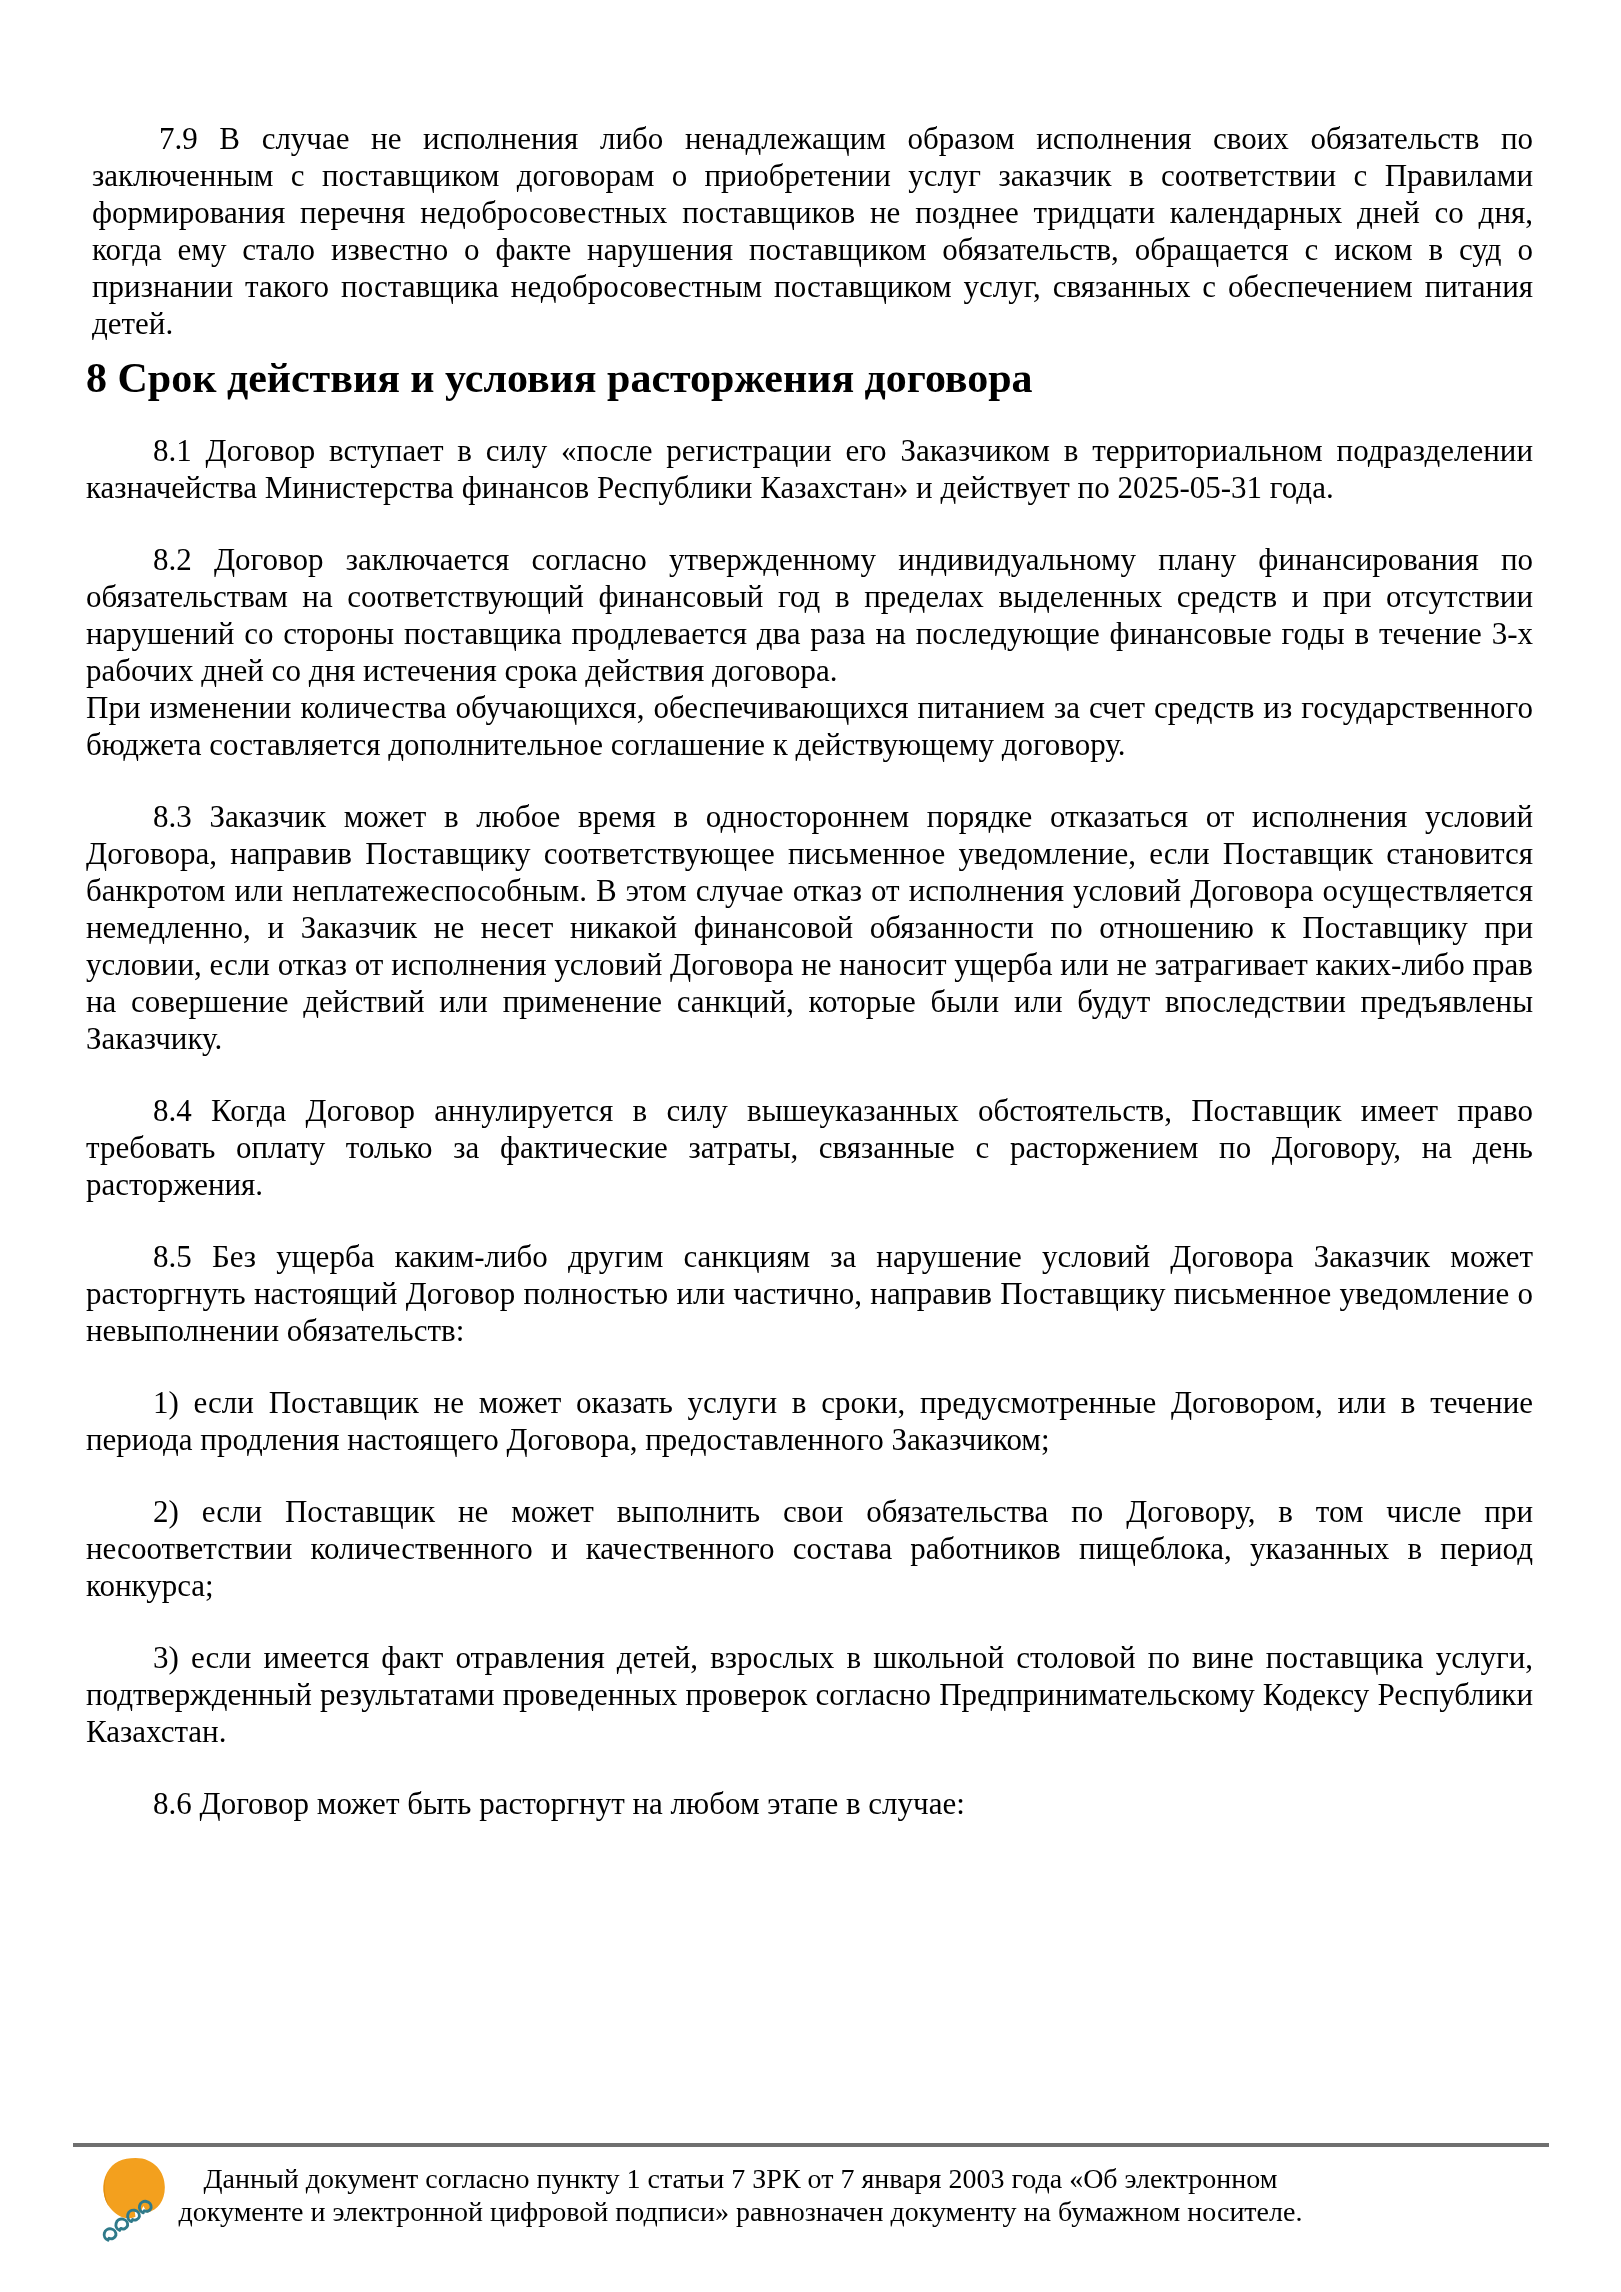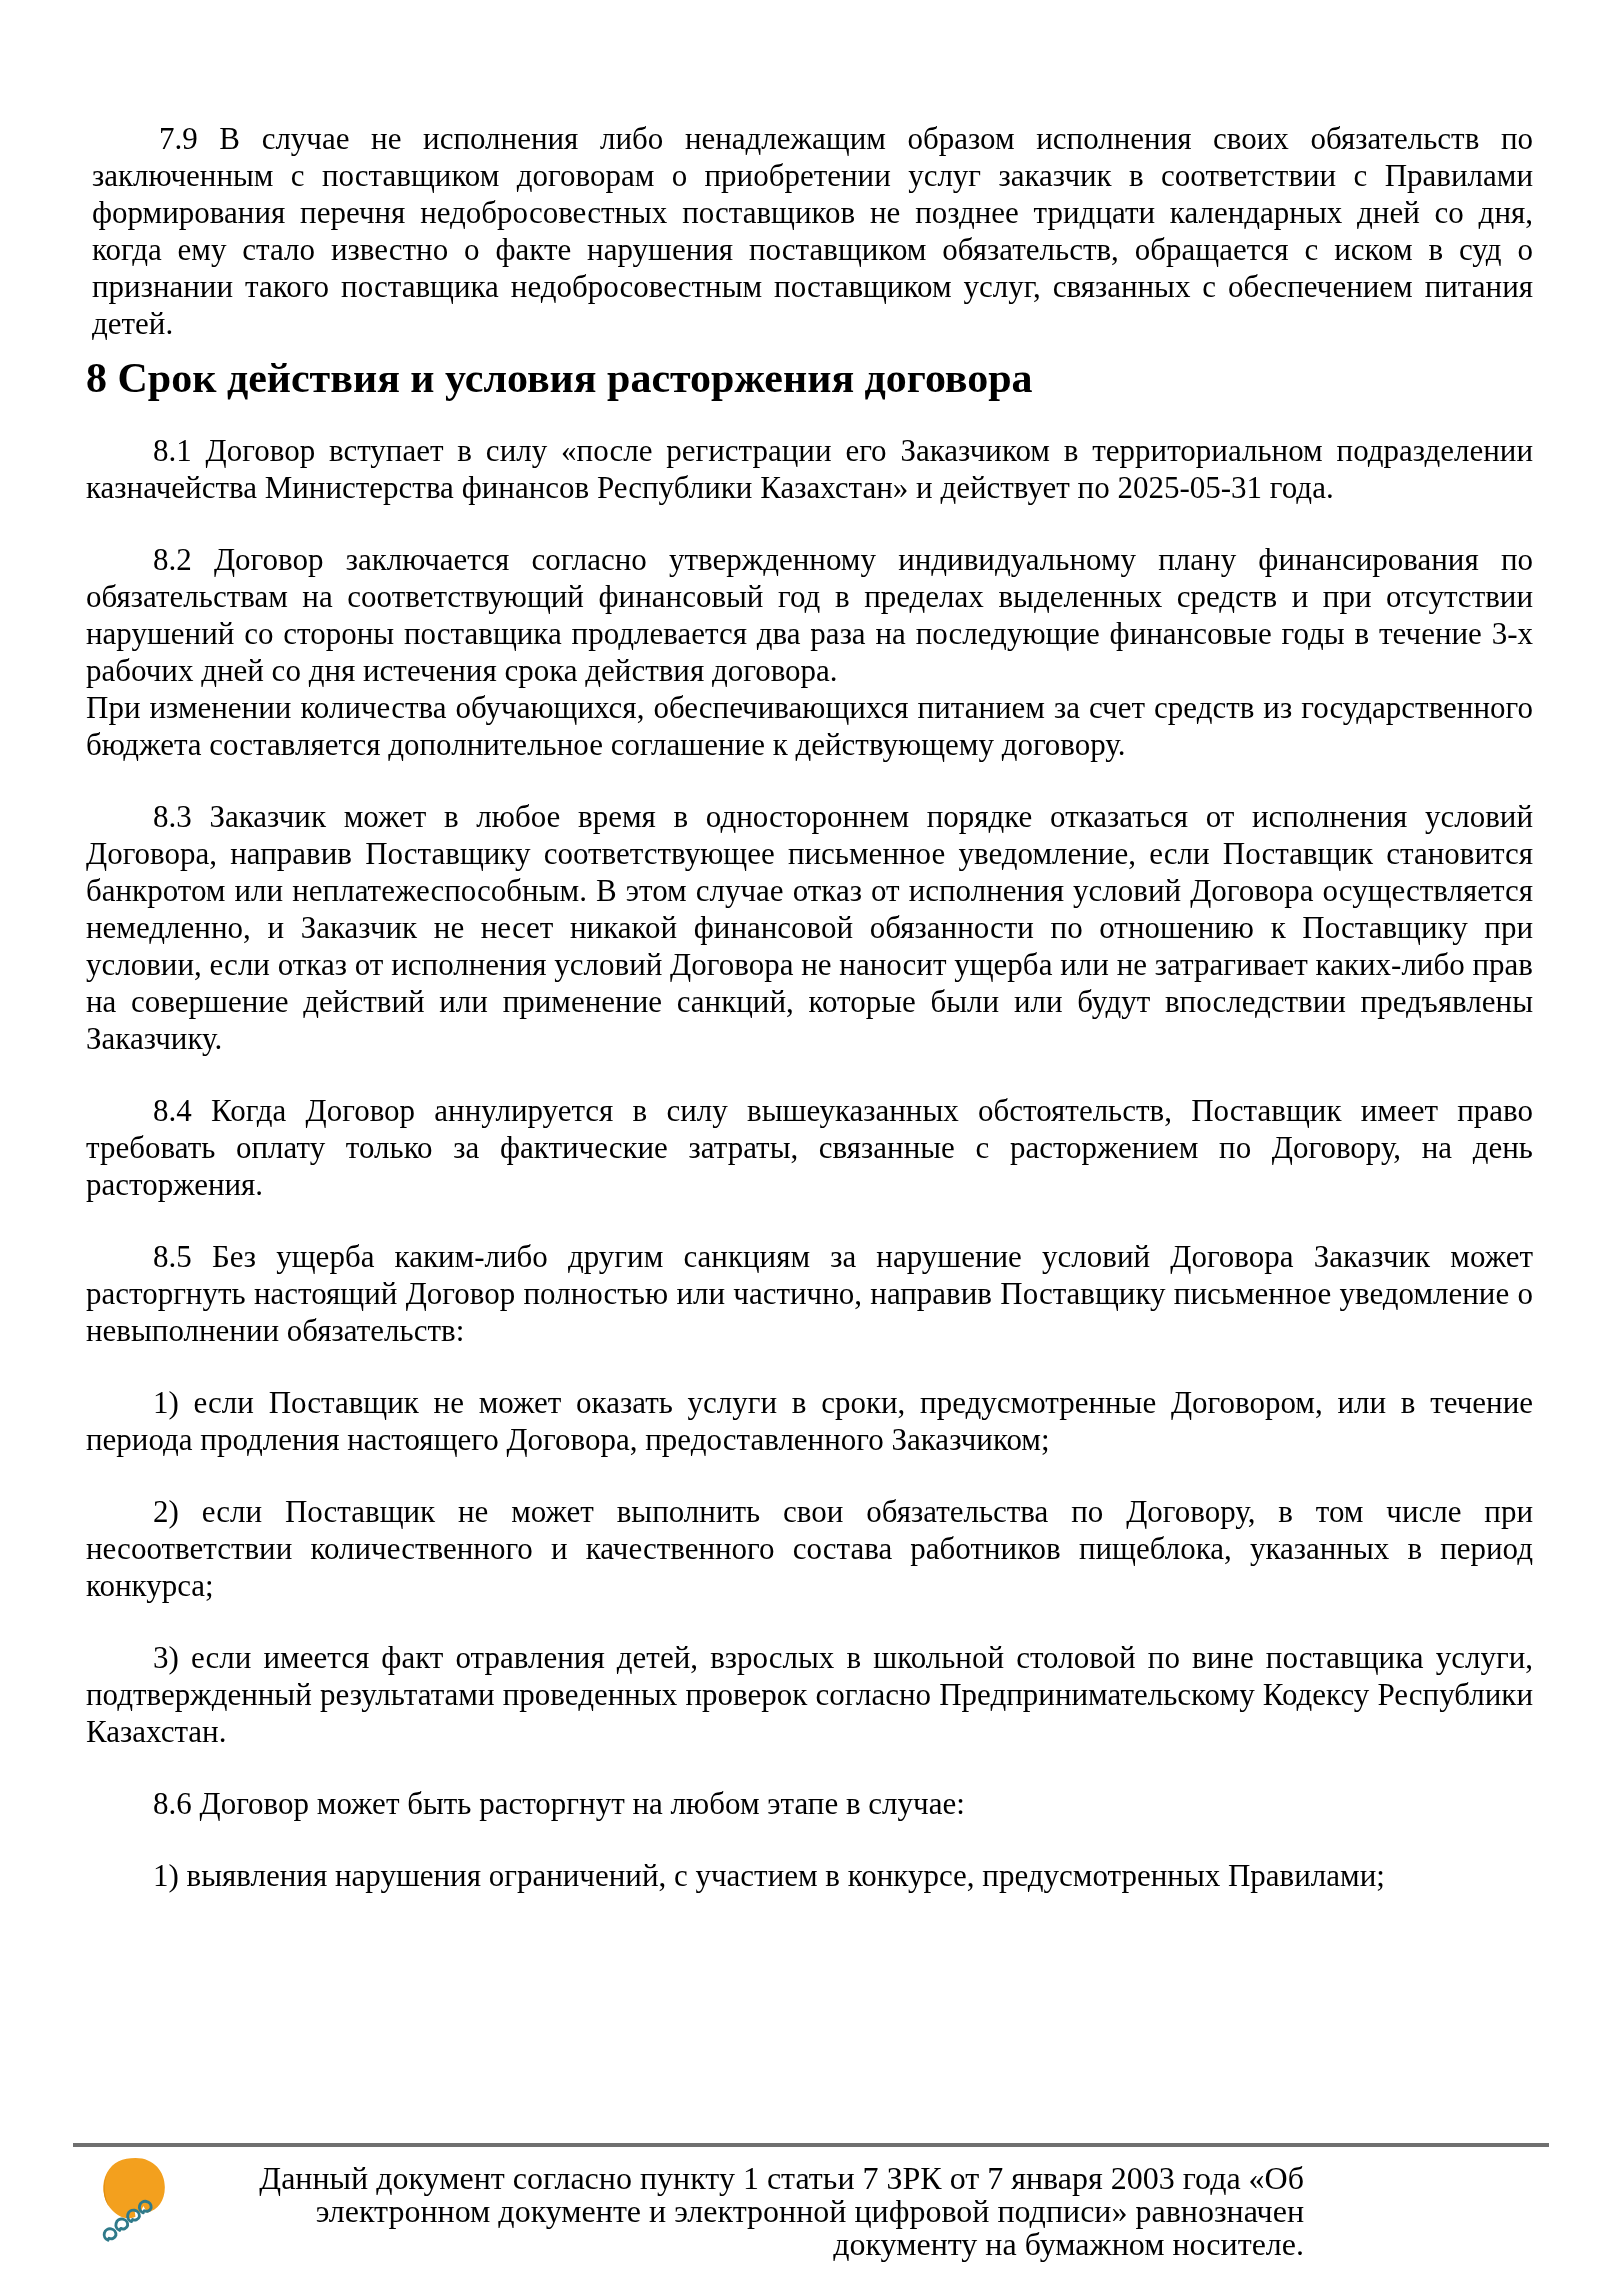--- a/index.html
+++ b/index.html
@@ -48,42 +48,41 @@
     left: 98px;
     top: 2154px;
     width: 71px;
     height: 94px;
   }
   .footer-note {
     position: absolute;
     left: 177px;
     top: 2162px;
     width: 1127px;
-    font-size: 32px;
+    font-size: 28px;
     line-height: 33px;
-    text-align: right;
+    text-align: center;
   }
 </style>
 </head>
 <body>
 
 <div class="content">
   <p class="clause first">7.9 В случае не исполнения либо ненадлежащим образом исполнения своих обязательств по заключенным с поставщиком договорам о приобретении услуг заказчик в соответствии с Правилами формирования перечня недобросовестных поставщиков не позднее тридцати календарных дней со дня, когда ему стало известно о факте нарушения поставщиком обязательств, обращается с иском в суд о признании такого поставщика недобросовестным поставщиком услуг, связанных с обеспечением питания детей.</p>
   <p class="clause section-heading">8 Срок действия и условия расторжения договора</p>
   <p class="clause">8.1 Договор вступает в силу «после регистрации его Заказчиком в территориальном подразделении казначейства Министерства финансов Республики Казахстан» и действует по 2025-05-31 года.</p>
   <p class="clause">8.2 Договор заключается согласно утвержденному индивидуальному плану финансирования по обязательствам на соответствующий финансовый год в пределах выделенных средств и при отсутствии нарушений со стороны поставщика продлевается два раза на последующие финансовые годы в течение 3-х рабочих дней со дня истечения срока действия договора.</p>
   <p class="clause continuation">При изменении количества обучающихся, обеспечивающихся питанием за счет средств из государственного бюджета составляется дополнительное соглашение к действующему договору.</p>
   <p class="clause">8.3 Заказчик может в любое время в одностороннем порядке отказаться от исполнения условий Договора, направив Поставщику соответствующее письменное уведомление, если Поставщик становится банкротом или неплатежеспособным. В этом случае отказ от исполнения условий Договора осуществляется немедленно, и Заказчик не несет никакой финансовой обязанности по отношению к Поставщику при условии, если отказ от исполнения условий Договора не наносит ущерба или не затрагивает каких-либо прав на совершение действий или применение санкций, которые были или будут впоследствии предъявлены Заказчику.</p>
   <p class="clause">8.4 Когда Договор аннулируется в силу вышеуказанных обстоятельств, Поставщик имеет право требовать оплату только за фактические затраты, связанные с расторжением по Договору, на день расторжения.</p>
   <p class="clause">8.5 Без ущерба каким-либо другим санкциям за нарушение условий Договора Заказчик может расторгнуть настоящий Договор полностью или частично, направив Поставщику письменное уведомление о невыполнении обязательств:</p>
   <p class="clause">1) если Поставщик не может оказать услуги в сроки, предусмотренные Договором, или в течение периода продления настоящего Договора, предоставленного Заказчиком;</p>
   <p class="clause">2) если Поставщик не может выполнить свои обязательства по Договору, в том числе при несоответствии количественного и качественного состава работников пищеблока, указанных в период конкурса;</p>
   <p class="clause">3) если имеется факт отравления детей, взрослых в школьной столовой по вине поставщика услуги, подтвержденный результатами проведенных проверок согласно Предпринимательскому Кодексу Республики Казахстан.</p>
   <p class="clause">8.6 Договор может быть расторгнут на любом этапе в случае:</p>
-  <p class="clause">1) выявления нарушения ограничений, с участием в конкурсе, предусмотренных Правилами;</p>
 </div>
 
 <div class="footer-divider"></div>
 
 <svg class="footer-icon" viewBox="0 0 72 96" xmlns="http://www.w3.org/2000/svg" aria-hidden="true">
   <path d="M38 4 C57 4 68 18 68 34 C68 48 61 57 50 60 L46 53 L43 60 L37 57 L38 64 C28 68 19 64 12 55 C4 44 3 30 9 19 C15 8 25 4 38 4 Z" fill="#F3A01E"></path>
   <path d="M12 55 C6 45 5 31 9 20 C4 31 4 46 12 55 Z" fill="#E08E12"></path>
   <g stroke="#2F7A8A" stroke-width="3" fill="none" stroke-linecap="round">
     <path d="M10 88 a6 6 0 1 1 8 -5 a5 5 0 0 1 -7 3"></path>
     <path d="M22 78 a6 6 0 1 1 8 -5 a5 5 0 0 1 -7 3"></path>

